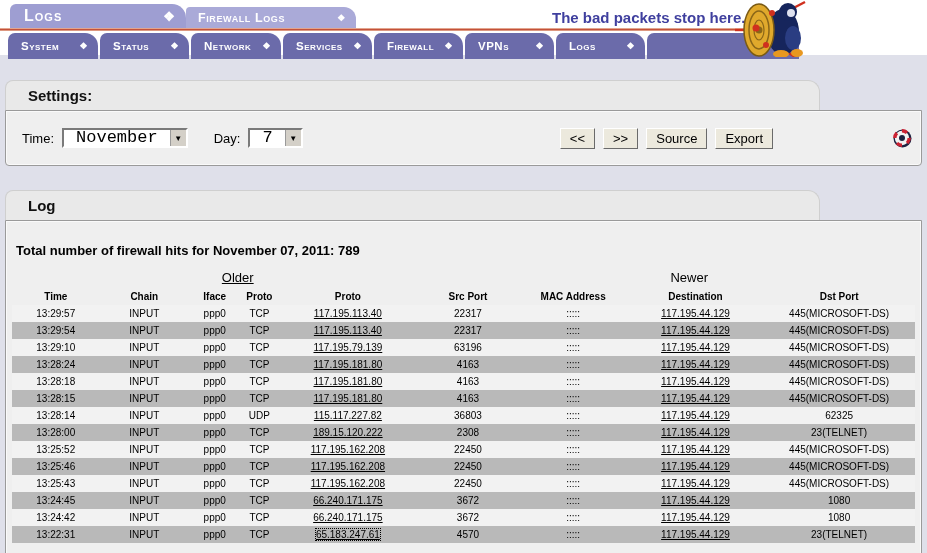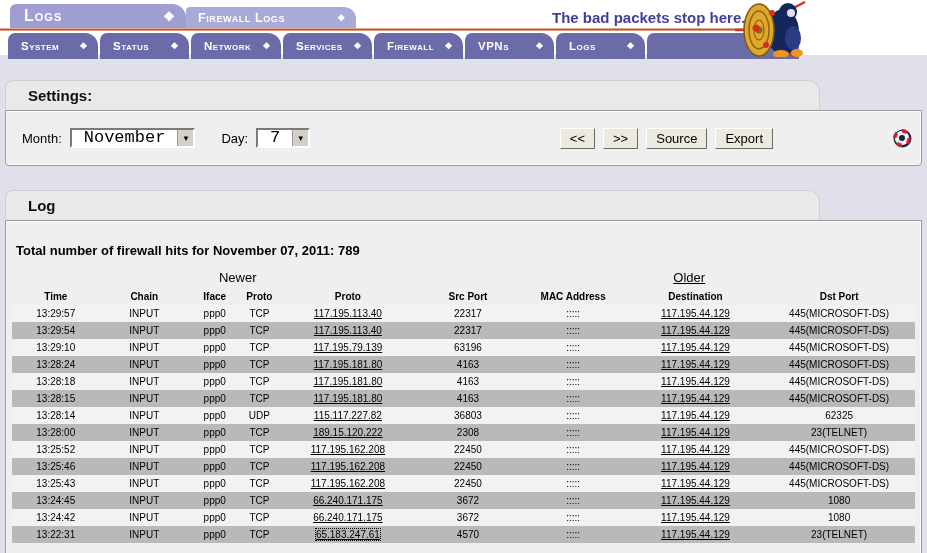--- a/index.html
+++ b/index.html
@@ -159,21 +159,21 @@
       </div>
     </div>
   </div>
 
   <div class="page">
 
     <div class="tabhead">
       <span>Settings:</span>
     </div>
     <div class="panelbody settings-body">
-      <span class="fld-label">Month:</span>
+      <span class="fld-label">Time:</span>
       <div class="selectbox">
         <span class="val">November</span>
         <span class="arrowbtn">▼</span>
       </div>
       <span class="gap18"></span>
       <span class="fld-label">Day:</span>
       <div class="selectbox small">
         <span class="val">7</span>
         <span class="arrowbtn">▼</span>
       </div>
@@ -192,22 +192,22 @@
     </div>
 
     <div class="gap-between"></div>
 
     <div class="tabhead">
       <span>Log</span>
     </div>
     <div class="panelbody log-body">
       <div class="total-line">Total number of firewall hits for November 07, 2011: 789</div>
       <div class="oldnew">
+        <div><a href="#">Older</a></div>
         <div><span>Newer</span></div>
-        <div><a href="#">Older</a></div>
       </div>
       <table class="logtable">
         <thead>
           <tr id="hdr-row">
               <th>Time</th>
               <th>Chain</th>
               <th>Iface</th>
               <th>Proto</th>
               <th>Proto</th>
               <th>Src Port</th>

